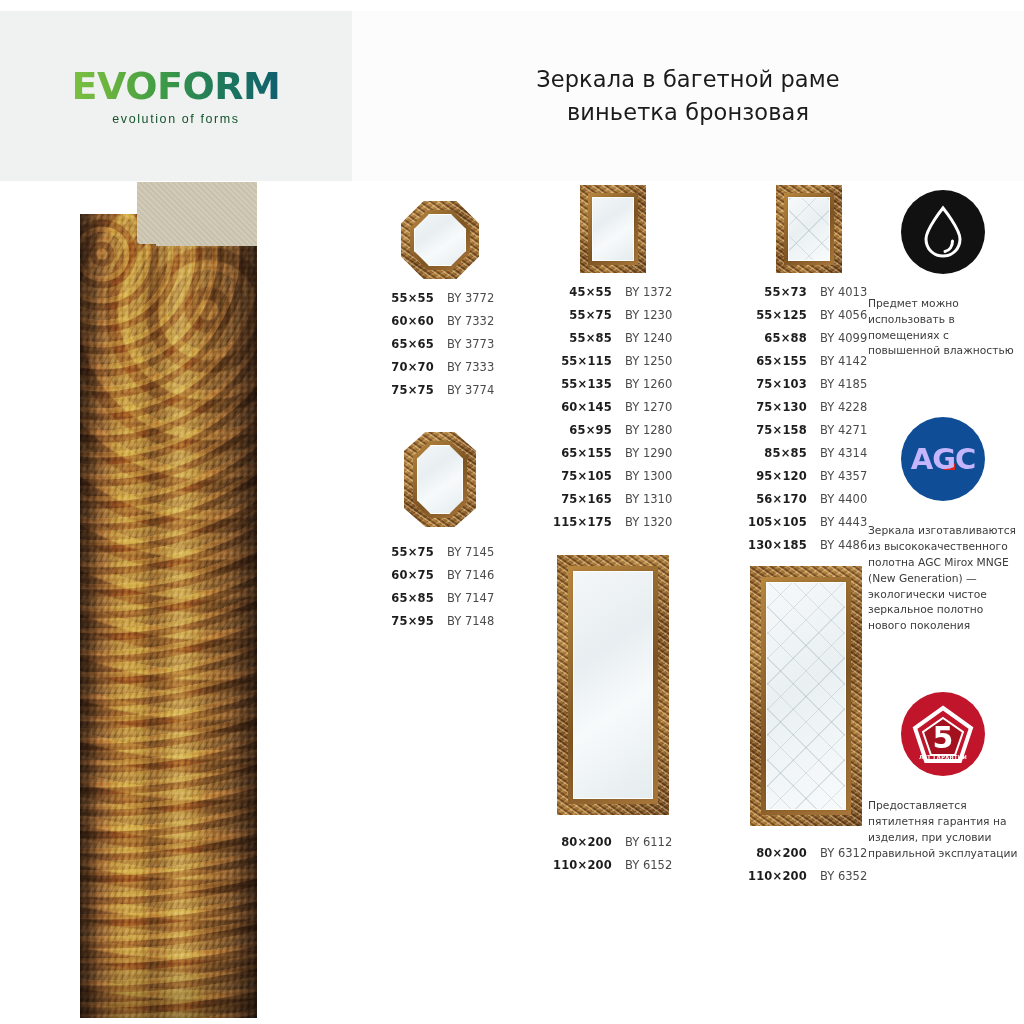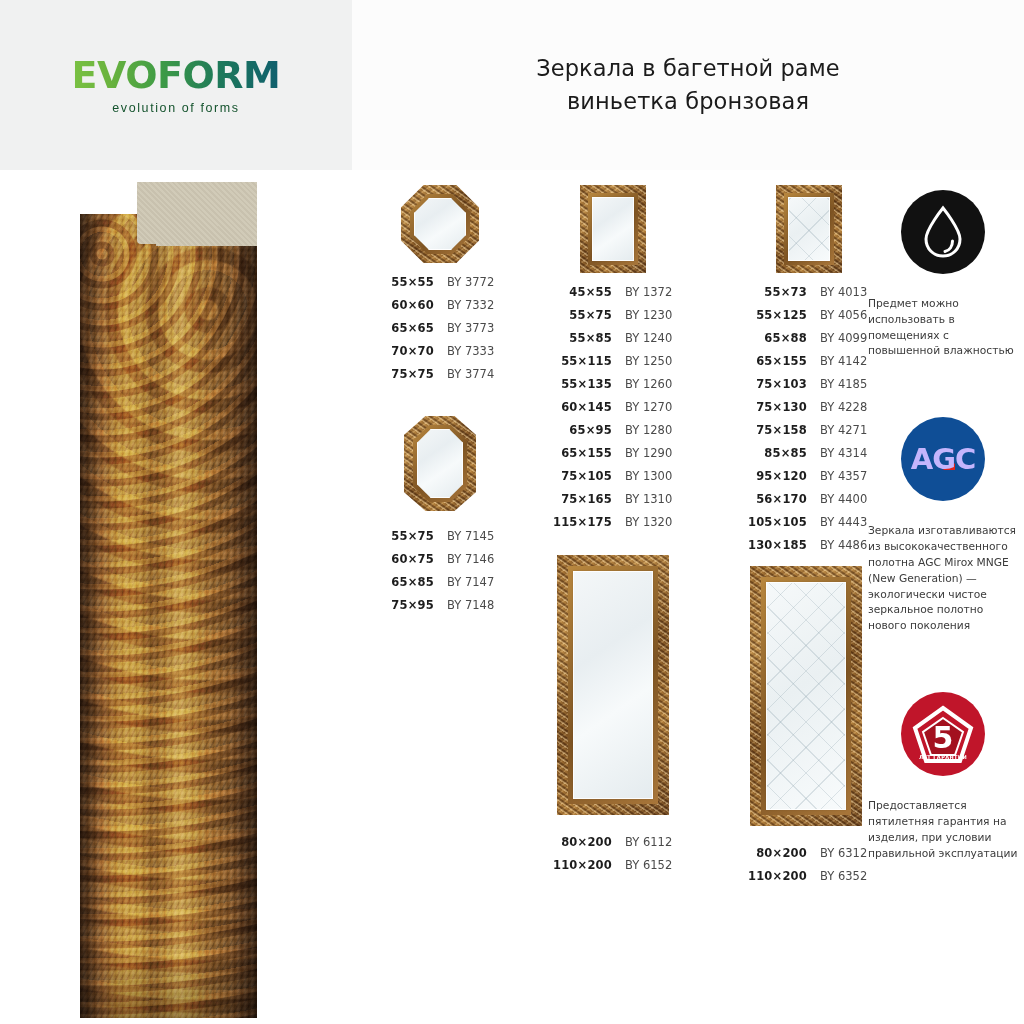--- a/index.html
+++ b/index.html
@@ -5,21 +5,21 @@
   * { box-sizing: border-box; margin: 0; padding: 0; }
   html, body {
     width: 1024px; height: 1024px;
     background: #ffffff;
     font-family: "Liberation Sans", sans-serif;
     overflow: hidden;
   }
   .page { position: relative; width: 1024px; height: 1024px; background: #fff; }
 
   
-  .header { position: absolute; left: 0; top: 0; width: 839px; height: 170px; padding-left: 17px; }
+  .header { position: absolute; left: 0; top: 11px; width: 839px; height: 170px; padding-left: 17px; }
   .header-left {
     position: absolute; left: 0; top: 0; width: 352px; height: 170px;
     background: #f0f1f1;
     display: flex; flex-direction: column;
     align-items: center; justify-content: center;
   }
   .logo-word {
     font-family: "DejaVu Sans", sans-serif;
     font-size: 38px; font-weight: 700; letter-spacing: -0.5px;
     line-height: 1;
@@ -100,21 +100,21 @@
     background:
       repeating-linear-gradient(45deg, rgba(0,0,0,.035) 0 2px, rgba(255,255,255,.05) 2px 4px),
       #cfc8b4;
   }
   .frame-notch {
     position: absolute; left: 0; top: 0; width: 57px; height: 26px; background: #fff;
   }
 
   
   .col { position: absolute; }
-  .col-1 { left: 370px; top: 185px; width: 140px; }
+  .col-1 { left: 370px; top: 201px; width: 140px; }
   .col-2 { left: 540px; top: 185px; width: 145px; }
   .col-3 { left: 735px; top: 185px; width: 148px; }
 
   .thumb-wrap { display: flex; justify-content: center; }
 
   
   .size-list { margin-top: 12px; }
   .size-row {
     display: flex; align-items: baseline;
     font-family: "DejaVu Sans", sans-serif;

